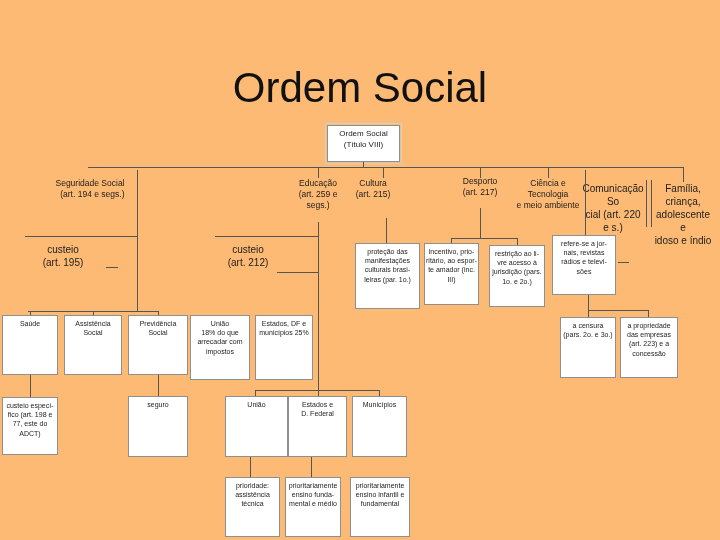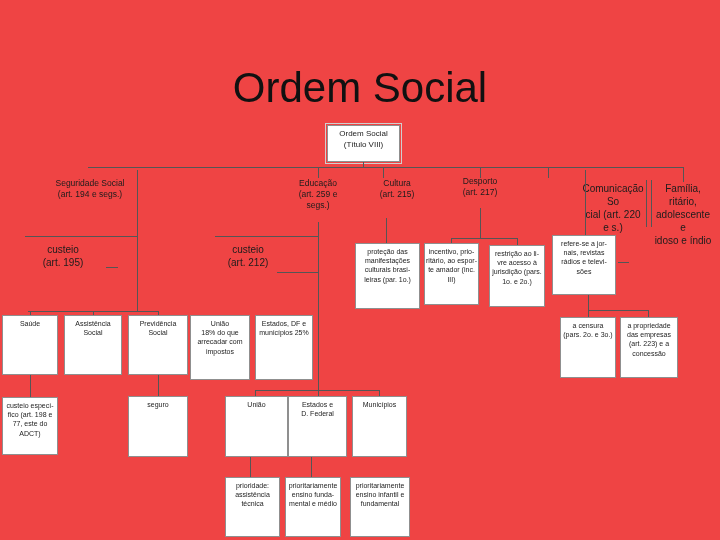--- a/index.html
+++ b/index.html
@@ -1,18 +1,18 @@
 <!DOCTYPE html>
 <html><head>
 <meta charset="utf-8">
 <style>
   * { margin:0; padding:0; box-sizing:border-box; }
   html,body { background:#fff; }
   .slide {
-    position:relative; width:720px; height:540px; background:#ef4444;
+    position:relative; width:720px; height:540px; background:#fdba74;
     font-family:"Liberation Sans", sans-serif; color:#1c1c1c; overflow:hidden;
   }
   .title {
     position:absolute; top:64px; left:0; width:100%;
     text-align:center; font-size:42px; color:#111;
   }
   .node {
     position:absolute; text-align:center; white-space:pre-line;
     display:flex; justify-content:center; align-items:flex-start;
   }
@@ -30,32 +30,35 @@
 </head>
 <body>
 
 <div class="slide">
 
   <div class="title">Ordem Social</div>
 
   <div class="node box root-box" style="left:327px;top:125px;width:73px;height:37px;">Ordem Social
 (Título VIII)</div>
 
-  <div class="node plain" style="left:40px;top:178px;width:100px;height:30px;">Seguridade Social
+  <div class="node plain" style="left:40px;top:178px;width:100px;height:30px;text-align:right;">Seguridade Social
 (art. 194 e segs.)</div>
   <div class="node plain" style="left:285px;top:178px;width:66px;height:44px;">Educação
 (art. 259 e
 segs.)</div>
-  <div class="node plain" style="left:367px;top:178px;width:60px;height:30px;">Cultura
+  <div class="node plain" style="left:343px;top:178px;width:60px;height:30px;">Cultura
 (art. 215)</div>
   <div class="node plain" style="left:448px;top:176px;width:64px;height:30px;">Desporto
 (art. 217)</div>
+  <div class="node plain" style="left:514px;top:178px;width:68px;height:44px;">Ciência e
+Tecnologia
+e meio ambiente</div>
   <div class="node plain sm" style="left:584px;top:182px;width:58px;height:30px;">Comunicação So
 cial (art. 220 e s.)</div>
-  <div class="node plain sm" style="left:652px;top:182px;width:62px;height:44px;">Família, ritário,
+  <div class="node plain sm" style="left:652px;top:182px;width:62px;height:44px;">Família, criança,
 adolescente e
 idoso e índio</div>
 
   <div class="node plain sm" style="left:30px;top:243px;width:66px;height:26px;">custeio
 (art. 195)</div>
   <div class="node plain sm" style="left:215px;top:243px;width:66px;height:26px;">custeio
 (art. 212)</div>
   <div class="node box" style="left:355px;top:243px;width:65px;height:66px;">proteção das
 manifestações
 culturais brasi-

